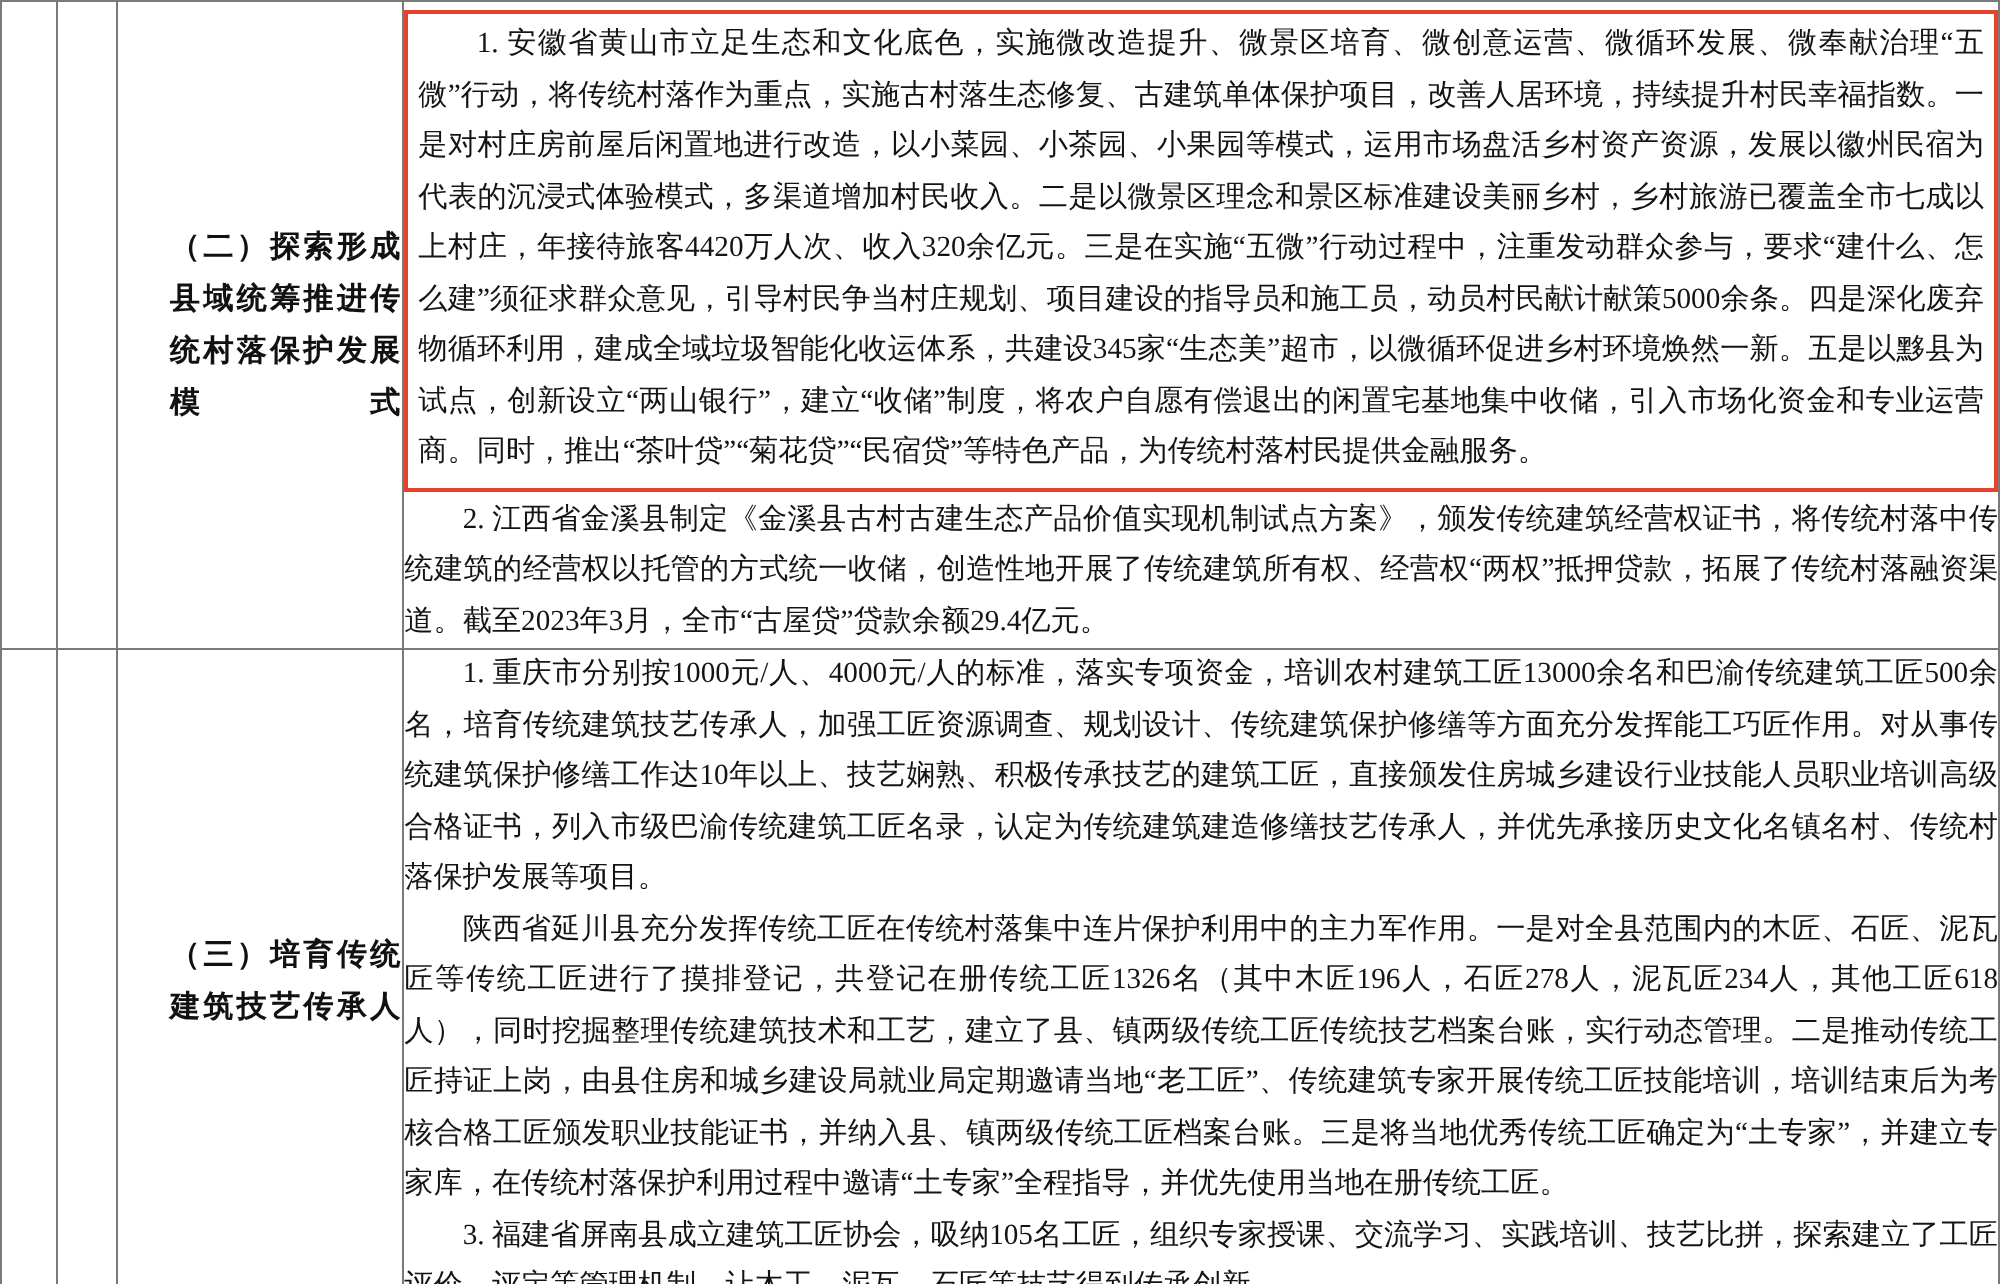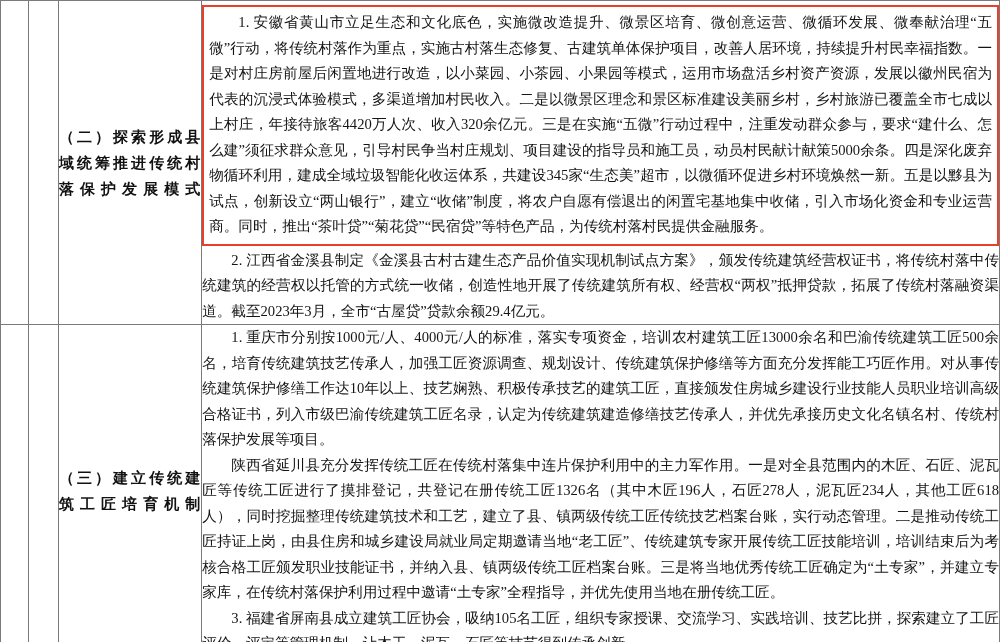--- a/index.html
+++ b/index.html
@@ -49,20 +49,21 @@
     line-height: 26px;
     letter-spacing: 1px;
     padding: 4px 8px;
     color: #111;
   }
   .label-cell .label-text {
     display: block;
     text-align: justify;
     text-align-last: justify;
     word-break: break-all;
+    margin-left: 26px;
   }
   .body-cell {
     padding: 6px 10px 8px 10px;
     font-size: 14.6px;
     line-height: 25.5px;
     text-align: justify;
     color: #141414;
   }
   .para {
     margin: 0;
@@ -106,21 +107,21 @@
           <div class="highlight-box">
             <p class="para">1. 安徽省黄山市立足生态和文化底色，实施微改造提升、微景区培育、微创意运营、微循环发展、微奉献治理“五微”行动，将传统村落作为重点，实施古村落生态修复、古建筑单体保护项目，改善人居环境，持续提升村民幸福指数。一是对村庄房前屋后闲置地进行改造，以小菜园、小茶园、小果园等模式，运用市场盘活乡村资产资源，发展以徽州民宿为代表的沉浸式体验模式，多渠道增加村民收入。二是以微景区理念和景区标准建设美丽乡村，乡村旅游已覆盖全市七成以上村庄，年接待旅客4420万人次、收入320余亿元。三是在实施“五微”行动过程中，注重发动群众参与，要求“建什么、怎么建”须征求群众意见，引导村民争当村庄规划、项目建设的指导员和施工员，动员村民献计献策5000余条。四是深化废弃物循环利用，建成全域垃圾智能化收运体系，共建设345家“生态美”超市，以微循环促进乡村环境焕然一新。五是以黟县为试点，创新设立“两山银行”，建立“收储”制度，将农户自愿有偿退出的闲置宅基地集中收储，引入市场化资金和专业运营商。同时，推出“茶叶贷”“菊花贷”“民宿贷”等特色产品，为传统村落村民提供金融服务。</p>
           </div>
           <p class="para">2. 江西省金溪县制定《金溪县古村古建生态产品价值实现机制试点方案》，颁发传统建筑经营权证书，将传统村落中传统建筑的经营权以托管的方式统一收储，创造性地开展了传统建筑所有权、经营权“两权”抵押贷款，拓展了传统村落融资渠道。截至2023年3月，全市“古屋贷”贷款余额29.4亿元。</p>
         </td>
       </tr>
       <tr class="row-b clip-bottom">
         <td class="gutter-cell"></td>
         <td class="num-cell"></td>
         <td class="label-cell">
-          <span class="label-text">（三）建立传统建筑工匠培育机制</span>
+          <span class="label-text">（三）培育传统建筑技艺传承人</span>
         </td>
         <td class="body-cell">
           <p class="para">1. 重庆市分别按1000元/人、4000元/人的标准，落实专项资金，培训农村建筑工匠13000余名和巴渝传统建筑工匠500余名，培育传统建筑技艺传承人，加强工匠资源调查、规划设计、传统建筑保护修缮等方面充分发挥能工巧匠作用。对从事传统建筑保护修缮工作达10年以上、技艺娴熟、积极传承技艺的建筑工匠，直接颁发住房城乡建设行业技能人员职业培训高级合格证书，列入市级巴渝传统建筑工匠名录，认定为传统建筑建造修缮技艺传承人，并优先承接历史文化名镇名村、传统村落保护发展等项目。</p>
           <p class="para">陕西省延川县充分发挥传统工匠在传统村落集中连片保护利用中的主力军作用。一是对全县范围内的木匠、石匠、泥瓦匠等传统工匠进行了摸排登记，共登记在册传统工匠1326名（其中木匠196人，石匠278人，泥瓦匠234人，其他工匠618人），同时挖掘整理传统建筑技术和工艺，建立了县、镇两级传统工匠传统技艺档案台账，实行动态管理。二是推动传统工匠持证上岗，由县住房和城乡建设局就业局定期邀请当地“老工匠”、传统建筑专家开展传统工匠技能培训，培训结束后为考核合格工匠颁发职业技能证书，并纳入县、镇两级传统工匠档案台账。三是将当地优秀传统工匠确定为“土专家”，并建立专家库，在传统村落保护利用过程中邀请“土专家”全程指导，并优先使用当地在册传统工匠。</p>
           <p class="para">3. 福建省屏南县成立建筑工匠协会，吸纳105名工匠，组织专家授课、交流学习、实践培训、技艺比拼，探索建立了工匠评价、评定等管理机制，让木工、泥瓦、石匠等技艺得到传承创新。</p>
         </td>
       </tr>
     </tbody>
   </table>
 </div>

